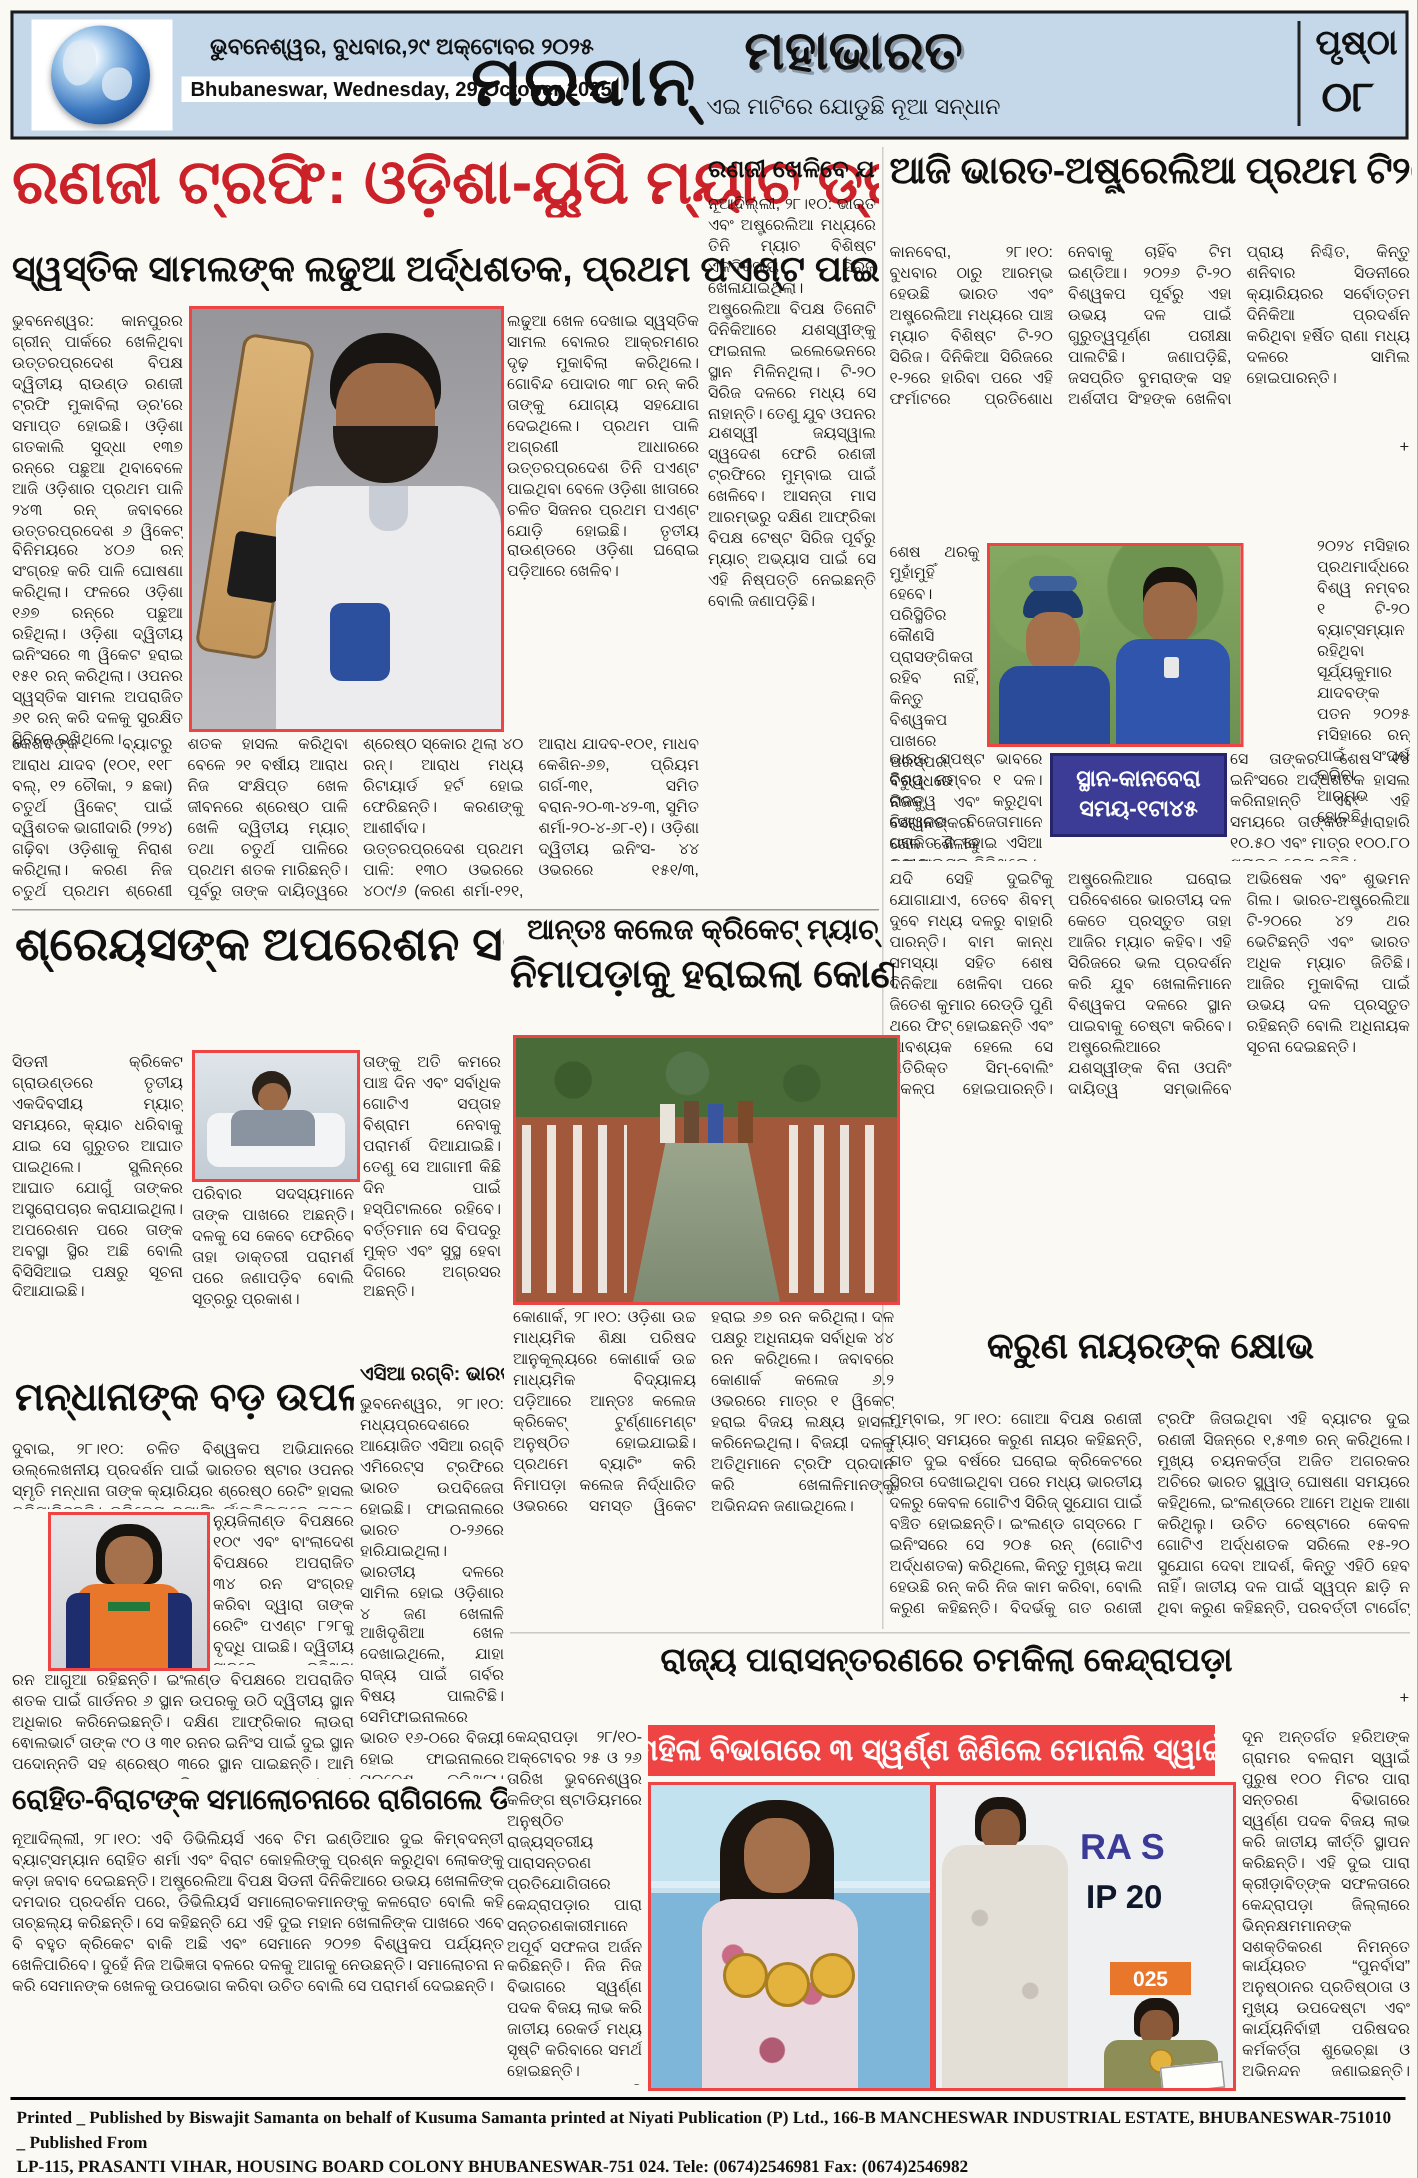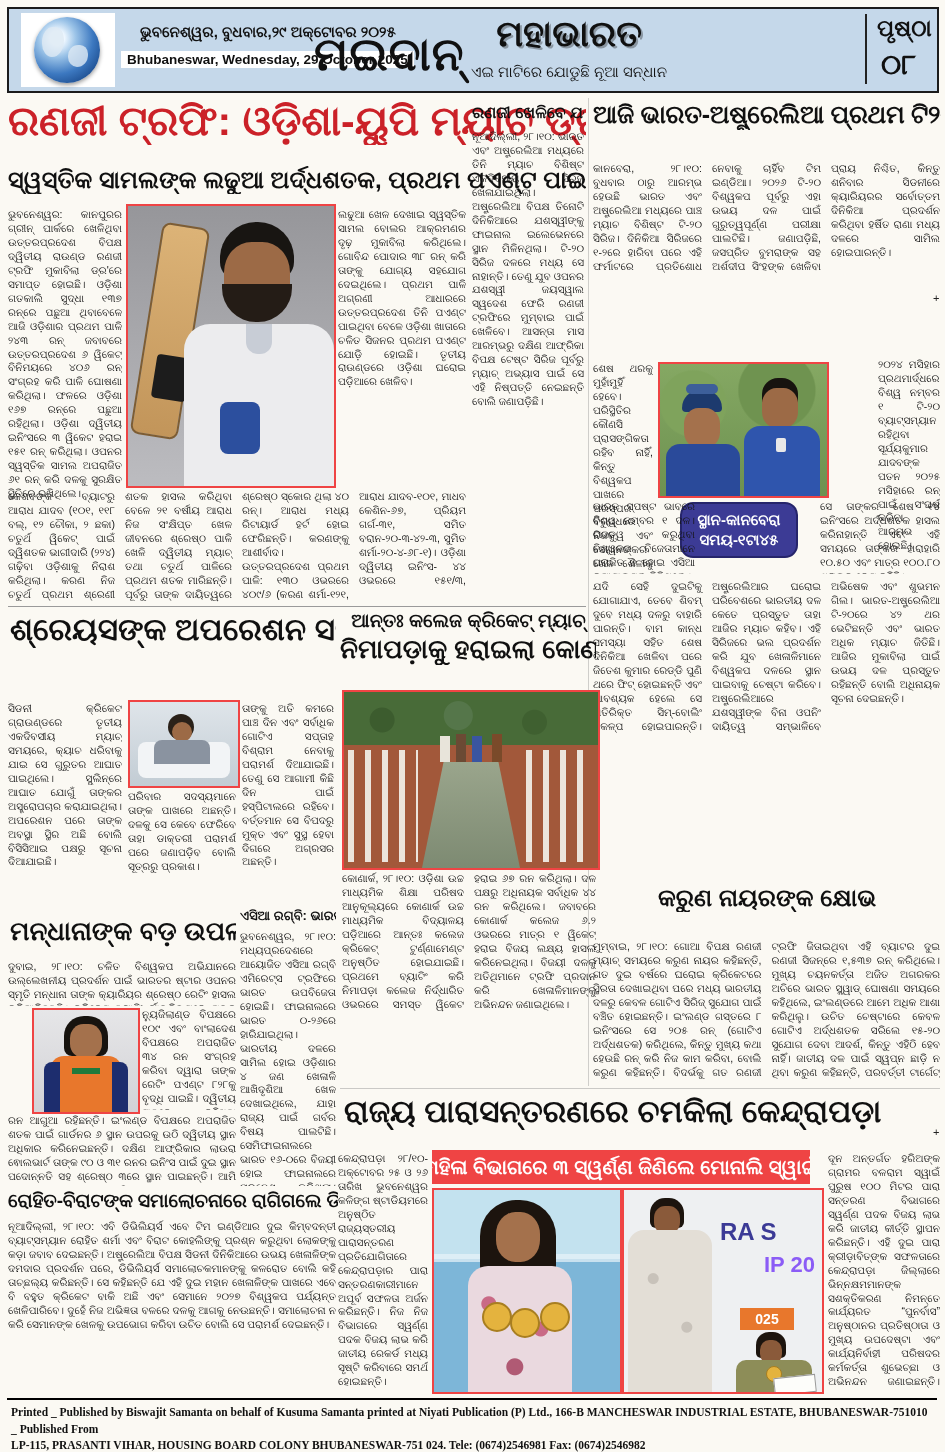--- a/index.html
+++ b/index.html
@@ -89,21 +89,21 @@
     <div style="left:26px;top:20px;width:32px;height:10px;background:#3d5f9a;border-radius:6px;"></div>
     <div style="left:24px;top:44px;width:36px;height:40px;background:#a4714c;border-radius:40%;"></div>
     <div style="left:6px;top:80px;width:74px;height:52px;background:#2a4a9a;border-radius:14px 14px 0 0;"></div>
     <div style="left:102px;top:14px;width:36px;height:26px;background:#17130f;border-radius:16px 16px 4px 4px;"></div>
     <div style="left:102px;top:24px;width:36px;height:40px;background:#9c6a46;border-radius:40%;"></div>
     <div style="left:84px;top:62px;width:76px;height:70px;background:#2f55ad;border-radius:16px 16px 0 0;"></div>
     <div style="left:116px;top:74px;width:10px;height:14px;background:#e8e8e8;border-radius:2px;"></div>
   </div>
 
   <div class="abs bt" style="left:878px;top:358px;width:62px;height:216px;">୨୦୨୪ ମସିହାର ପ୍ରଥମାର୍ଦ୍ଧରେ ବିଶ୍ୱ ନମ୍ବର ୧ ଟି-୨୦ ବ୍ୟାଟ୍ସମ୍ୟାନ ରହିଥିବା ସୂର୍ଯ୍ୟକୁମାର ଯାଦବଙ୍କ ପତନ ୨୦୨୫ ମସିହାରେ ରନ୍ ପାଇଁ ସଂଘର୍ଷ କରିବା ଆରମ୍ଭ ହୋଇଛି।</div>
-  <div class="abs venue" style="left:680px;top:502px;width:114px;height:52px;border-radius:13px;">
+  <div class="abs venue" style="left:700px;top:502px;width:114px;height:52px;">
     <span>ସ୍ଥାନ-କାନବେରା</span>
     <span>ସମୟ-୧ଟା୪୫</span>
   </div>
   <div class="abs bt" style="left:593px;top:500px;width:102px;height:74px;">ଭାରତ ସ୍ପଷ୍ଟ ଭାବରେ ବିଶ୍ୱ ନମ୍ବର ୧ ଦଳ। ରାଜତ୍ୱ କରୁଥିବା ବିଶ୍ୱକପ ବିଜେତାମାନେ ପରାଜିତ ନ ହୋଇ ଏସିଆ କପ ଟାଇଟଲ ଜିତିଥିଲେ।</div>
   <div class="abs bt c3" style="left:593px;top:580px;width:347px;height:296px;">ଯଦି ସେହି ଦୁଇଟିକୁ ଯୋଗାଯାଏ, ତେବେ ଶିବମ୍ ଦୁବେ ମଧ୍ୟ ଦଳରୁ ବାହାରି ପାରନ୍ତି। ବାମ କାନ୍ଧ ସମସ୍ୟା ସହିତ ଶେଷ ଦିନିକିଆ ଖେଳିବା ପରେ ଜିତେଶ କୁମାର ରେଡ୍ଡି ପୁଣି ଥରେ ଫିଟ୍ ହୋଇଛନ୍ତି ଏବଂ ଆବଶ୍ୟକ ହେଲେ ସେ ଅତିରିକ୍ତ ସିମ୍-ବୋଲିଂ ବିକଳ୍ପ ହୋଇପାରନ୍ତି। ଅଷ୍ଟ୍ରେଲିଆର ଘରୋଇ ପରିବେଶରେ ଭାରତୀୟ ଦଳ କେତେ ପ୍ରସ୍ତୁତ ତାହା ଆଜିର ମ୍ୟାଚ କହିବ। ଏହି ସିରିଜରେ ଭଲ ପ୍ରଦର୍ଶନ କରି ଯୁବ ଖେଳାଳିମାନେ ବିଶ୍ୱକପ ଦଳରେ ସ୍ଥାନ ପାଇବାକୁ ଚେଷ୍ଟା କରିବେ। ଅଷ୍ଟ୍ରେଲିଆରେ ଯଶସ୍ୱୀଙ୍କ ବିନା ଓପନିଂ ଦାୟିତ୍ୱ ସମ୍ଭାଳିବେ ଅଭିଷେକ ଏବଂ ଶୁଭମନ ଗିଲ। ଭାରତ-ଅଷ୍ଟ୍ରେଲିଆ ଟି-୨୦ରେ ୪୨ ଥର ଭେଟିଛନ୍ତି ଏବଂ ଭାରତ ଅଧିକ ମ୍ୟାଚ ଜିତିଛି। ଆଜିର ମୁକାବିଲା ପାଇଁ ଉଭୟ ଦଳ ପ୍ରସ୍ତୁତ ରହିଛନ୍ତି ବୋଲି ଅଧିନାୟକ ସୂଚନା ଦେଇଛନ୍ତି।</div>
   <div class="abs bt" style="left:820px;top:500px;width:120px;height:74px;">ସେ ତାଙ୍କର ଶେଷ ୧୪ ଇନିଂସରେ ଅର୍ଦ୍ଧଶତକ ହାସଲ କରିନାହାନ୍ତି ଏବଂ ଏହି ସମୟରେ ତାଙ୍କର ହାରାହାରି ୧୦.୫୦ ଏବଂ ମାତ୍ର ୧୦୦.୮୦ ଷ୍ଟ୍ରାଇକ ରେଟ ରହିଛି।</div>
   <div class="abs mark" style="left:933px;top:292px;">+</div>
   <div class="abs mark" style="left:933px;top:1126px;">+</div>
 
   <div class="abs hl nw" style="left:10px;top:612px;width:326px;font-size:31px;">ଶ୍ରେୟସଙ୍କ ଅପରେଶନ ସରିଲା</div>
@@ -150,37 +150,37 @@
     <div style="left:38px;top:58px;width:28px;height:6px;background:#1f7a3c;"></div>
   </div>
 
   <div class="abs bt" style="left:142px;top:1008px;width:94px;height:102px;">ନ୍ୟୁଜିଲାଣ୍ଡ ବିପକ୍ଷରେ ୧୦୯ ଏବଂ ବାଂଲାଦେଶ ବିପକ୍ଷରେ ଅପରାଜିତ ୩୪ ରନ ସଂଗ୍ରହ କରିବା ଦ୍ୱାରା ତାଙ୍କ ରେଟିଂ ପଏଣ୍ଟ ୮୨୮କୁ ବୃଦ୍ଧି ପାଇଛି। ଦ୍ୱିତୀୟ ସ୍ଥାନରେ ରହିଥିବା ଅଷ୍ଟ୍ରେଲିଆର ଗାର୍ଡନର (୭୩୧)ଙ୍କଠାରୁ ପ୍ରାୟ ୧୦୦</div>
   <div class="abs bt" style="left:8px;top:1114px;width:228px;height:72px;">ରନ ଆଗୁଆ ରହିଛନ୍ତି। ଇଂଲଣ୍ଡ ବିପକ୍ଷରେ ଅପରାଜିତ ଶତକ ପାଇଁ ଗାର୍ଡନର ୬ ସ୍ଥାନ ଉପରକୁ ଉଠି ଦ୍ୱିତୀୟ ସ୍ଥାନ ଅଧିକାର କରିନେଇଛନ୍ତି। ଦକ୍ଷିଣ ଆଫ୍ରିକାର ଲାଉରା ଵୋଲଭାର୍ଟ ତାଙ୍କ ୯୦ ଓ ୩୧ ରନର ଇନିଂସ ପାଇଁ ଦୁଇ ସ୍ଥାନ ପଦୋନ୍ନତି ସହ ଶ୍ରେଷ୍ଠ ୩ରେ ସ୍ଥାନ ପାଇଛନ୍ତି। ଆମି ଜୋନ୍ସ ୪ ସ୍ଥାନ ଉପରକୁ ଉଠି ଟପ୍ ୧୦ରେ ନବମ (୬୪୬) ସ୍ଥାନରେ ପହଞ୍ଚିଛନ୍ତି।</div>
 
   <div class="abs hl nw" style="left:240px;top:908px;width:96px;font-size:13px;">ଏସିଆ ରଗ୍ବି: ଭାରତ ଉପବିଜେତା</div>
   <div class="abs bt" style="left:240px;top:930px;width:96px;height:256px;">ଭୁବନେଶ୍ୱର, ୨୮।୧୦: ମଧ୍ୟପ୍ରଦେଶରେ ଆୟୋଜିତ ଏସିଆ ରଗ୍ବି ଏମିରେଟ୍ସ ଟ୍ରଫିରେ ଭାରତ ଉପବିଜେତା ହୋଇଛି। ଫାଇନାଲରେ ଭାରତ ୦-୨୬ରେ ହାରିଯାଇଥିଲା। ଭାରତୀୟ ଦଳରେ ସାମିଲ ହୋଇ ଓଡ଼ିଶାର ୪ ଜଣ ଖେଳାଳି ଆଖିଦୃଶିଆ ଖେଳ ଦେଖାଇଥିଲେ, ଯାହା ରାଜ୍ୟ ପାଇଁ ଗର୍ବର ବିଷୟ ପାଲଟିଛି। ସେମିଫାଇନାଲରେ ଭାରତ ୧୬-୦ରେ ବିଜୟୀ ହୋଇ ଫାଇନାଲରେ ପ୍ରବେଶ କରିଥିଲା। ଦଳର ସଦସ୍ୟମାନଙ୍କୁ ରାଜ୍ୟ ସଂଘ ପକ୍ଷରୁ ଶୁଭେଚ୍ଛା ଓ ଅଭିନନ୍ଦନ ଜଣାଯାଇଛି।</div>
 
   <div class="abs hline" style="left:340px;top:1088px;width:600px;opacity:.5;"></div>
-  <div class="abs hl nw" style="left:344px;top:1094px;width:598px;font-size:31px;text-align:left;">ରାଜ୍ୟ ପାରାସନ୍ତରଣରେ ଚମକିଲା କେନ୍ଦ୍ରାପଡ଼ା</div>
+  <div class="abs hl nw" style="left:332px;top:1094px;width:598px;font-size:22px;text-align:center;">ରାଜ୍ୟ ପାରାସନ୍ତରଣରେ ଚମକିଲା କେନ୍ଦ୍ରାପଡ଼ା</div>
   <div class="abs bt" style="left:338px;top:1152px;width:90px;height:238px;">କେନ୍ଦ୍ରାପଡ଼ା ୨୮/୧୦- ଅକ୍ଟୋବର ୨୫ ଓ ୨୬ ତାରିଖ ଭୁବନେଶ୍ୱର କଳିଙ୍ଗ ଷ୍ଟାଡିୟମରେ ଅନୁଷ୍ଠିତ ରାଜ୍ୟସ୍ତରୀୟ ପାରାସନ୍ତରଣ ପ୍ରତିଯୋଗିତାରେ କେନ୍ଦ୍ରାପଡ଼ାର ପାରା ସନ୍ତରଣକାରୀମାନେ ଅପୂର୍ବ ସଫଳତା ଅର୍ଜନ କରିଛନ୍ତି। ନିଜ ନିଜ ବିଭାଗରେ ସ୍ୱର୍ଣ୍ଣ ପଦକ ବିଜୟ ଲାଭ କରି ଜାତୀୟ ରେକର୍ଡ ମଧ୍ୟ ସୃଷ୍ଟି କରିବାରେ ସମର୍ଥ ହୋଇଛନ୍ତି। କେନ୍ଦ୍ରାପଡ଼ାର ଆଳି ବ୍ଲକ୍ ନଗେନ୍ଦ୍ରପୁର ଗ୍ରାମର ଦିବ୍ୟାଙ୍ଗ ପାରା ସନ୍ତରଣକାରୀ ମୋନାଲି ସ୍ୱାଇଁ ମହିଳା ବିଭାଗର ତିନୋଟି ଇଭେଣ୍ଟରେ ସ୍ୱର୍ଣ୍ଣ ପଦକ ବିଜୟ ଲାଭ କରି ବ୍ୟକ୍ତିଗତ ରେକର୍ଡ ସୃଷ୍ଟି କରିବା ସହିତ ଜାତୀୟ ସୁଇମିଂରେ ଥିବା ରେକର୍ଡକୁ ଅତିକ୍ରମ କରିବାରେ ସଫଳ ହୋଇଛନ୍ତି।</div>
   <div class="abs banner nw" style="left:432px;top:1150px;width:378px;height:34px;">ମହିଳା ବିଭାଗରେ ୩ ସ୍ୱର୍ଣ୍ଣ ଜିଣିଲେ ମୋନାଲି ସ୍ୱାଇଁ</div>
 
   <div class="abs ph" style="left:432px;top:1188px;width:186px;height:202px;background:linear-gradient(#c3e2ef 0 34%,#7db6d8 34% 100%);">
     <div style="left:0;top:64px;width:100%;height:8px;background:#e8f4fa;opacity:.7;"></div>
     <div style="left:46px;top:10px;width:76px;height:96px;background:#1c140e;border-radius:36px 36px 30px 30px;"></div>
     <div style="left:62px;top:22px;width:44px;height:50px;background:#a4714c;border-radius:44%;"></div>
     <div style="left:34px;top:76px;width:104px;height:126px;background:radial-gradient(circle at 20% 30%,#c96a86 0 7px,transparent 8px),radial-gradient(circle at 70% 50%,#c96a86 0 7px,transparent 8px),radial-gradient(circle at 45% 80%,#b05a74 0 8px,transparent 9px),#ead9df;border-radius:20px 20px 0 0;"></div>
     <div style="left:48px;top:112px;width:26px;height:26px;background:#e4b33e;border:2px solid #a87e20;border-radius:50%;"></div>
     <div style="left:76px;top:118px;width:26px;height:26px;background:#e4b33e;border:2px solid #a87e20;border-radius:50%;"></div>
     <div style="left:106px;top:112px;width:26px;height:26px;background:#e4b33e;border:2px solid #a87e20;border-radius:50%;"></div>
   </div>
 
   <div class="abs ph" style="left:622px;top:1188px;width:198px;height:202px;background:#eef0f2;">
     <div style="left:96px;top:28px;width:100px;height:60px;color:#3b3a96;font-weight:bold;font-size:24px;font-family:'Liberation Sans',sans-serif;">RA S</div>
-    <div style="left:100px;top:62px;width:100px;color:#8b5cf6;font-weight:bold;font-size:22px;margin-left:40px;">IP 20</div>
+    <div style="left:100px;top:62px;width:100px;color:#0f172a;font-weight:bold;font-size:22px;">IP 20</div>
     <div style="left:116px;top:118px;width:54px;height:22px;background:#e8772c;color:#fff;font-weight:bold;font-size:14px;text-align:center;line-height:22px;">025</div>
     <div style="left:26px;top:8px;width:34px;height:30px;background:#1c140e;border-radius:15px 15px 6px 6px;"></div>
     <div style="left:30px;top:16px;width:26px;height:28px;background:#8a5a3a;border-radius:42%;"></div>
     <div style="left:4px;top:40px;width:84px;height:162px;background:radial-gradient(circle at 30% 30%,#c8c2ba 0 5px,transparent 6px),radial-gradient(circle at 70% 60%,#c8c2ba 0 5px,transparent 6px),#e3ded6;border-radius:16px 16px 0 0;"></div>
     <div style="left:132px;top:142px;width:30px;height:26px;background:#1c140e;border-radius:13px 13px 5px 5px;"></div>
     <div style="left:136px;top:150px;width:22px;height:24px;background:#8a5a3a;border-radius:42%;"></div>
     <div style="left:112px;top:170px;width:76px;height:32px;background:#8d8d58;border-radius:10px 10px 0 0;"></div>
     <div style="left:142px;top:176px;width:14px;height:14px;background:#e4b33e;border:1px solid #a87e20;border-radius:50%;"></div>
     <div style="left:150px;top:186px;width:40px;height:16px;background:#fdfdfa;border:1px solid #999;transform:rotate(-6deg);"></div>
   </div>

